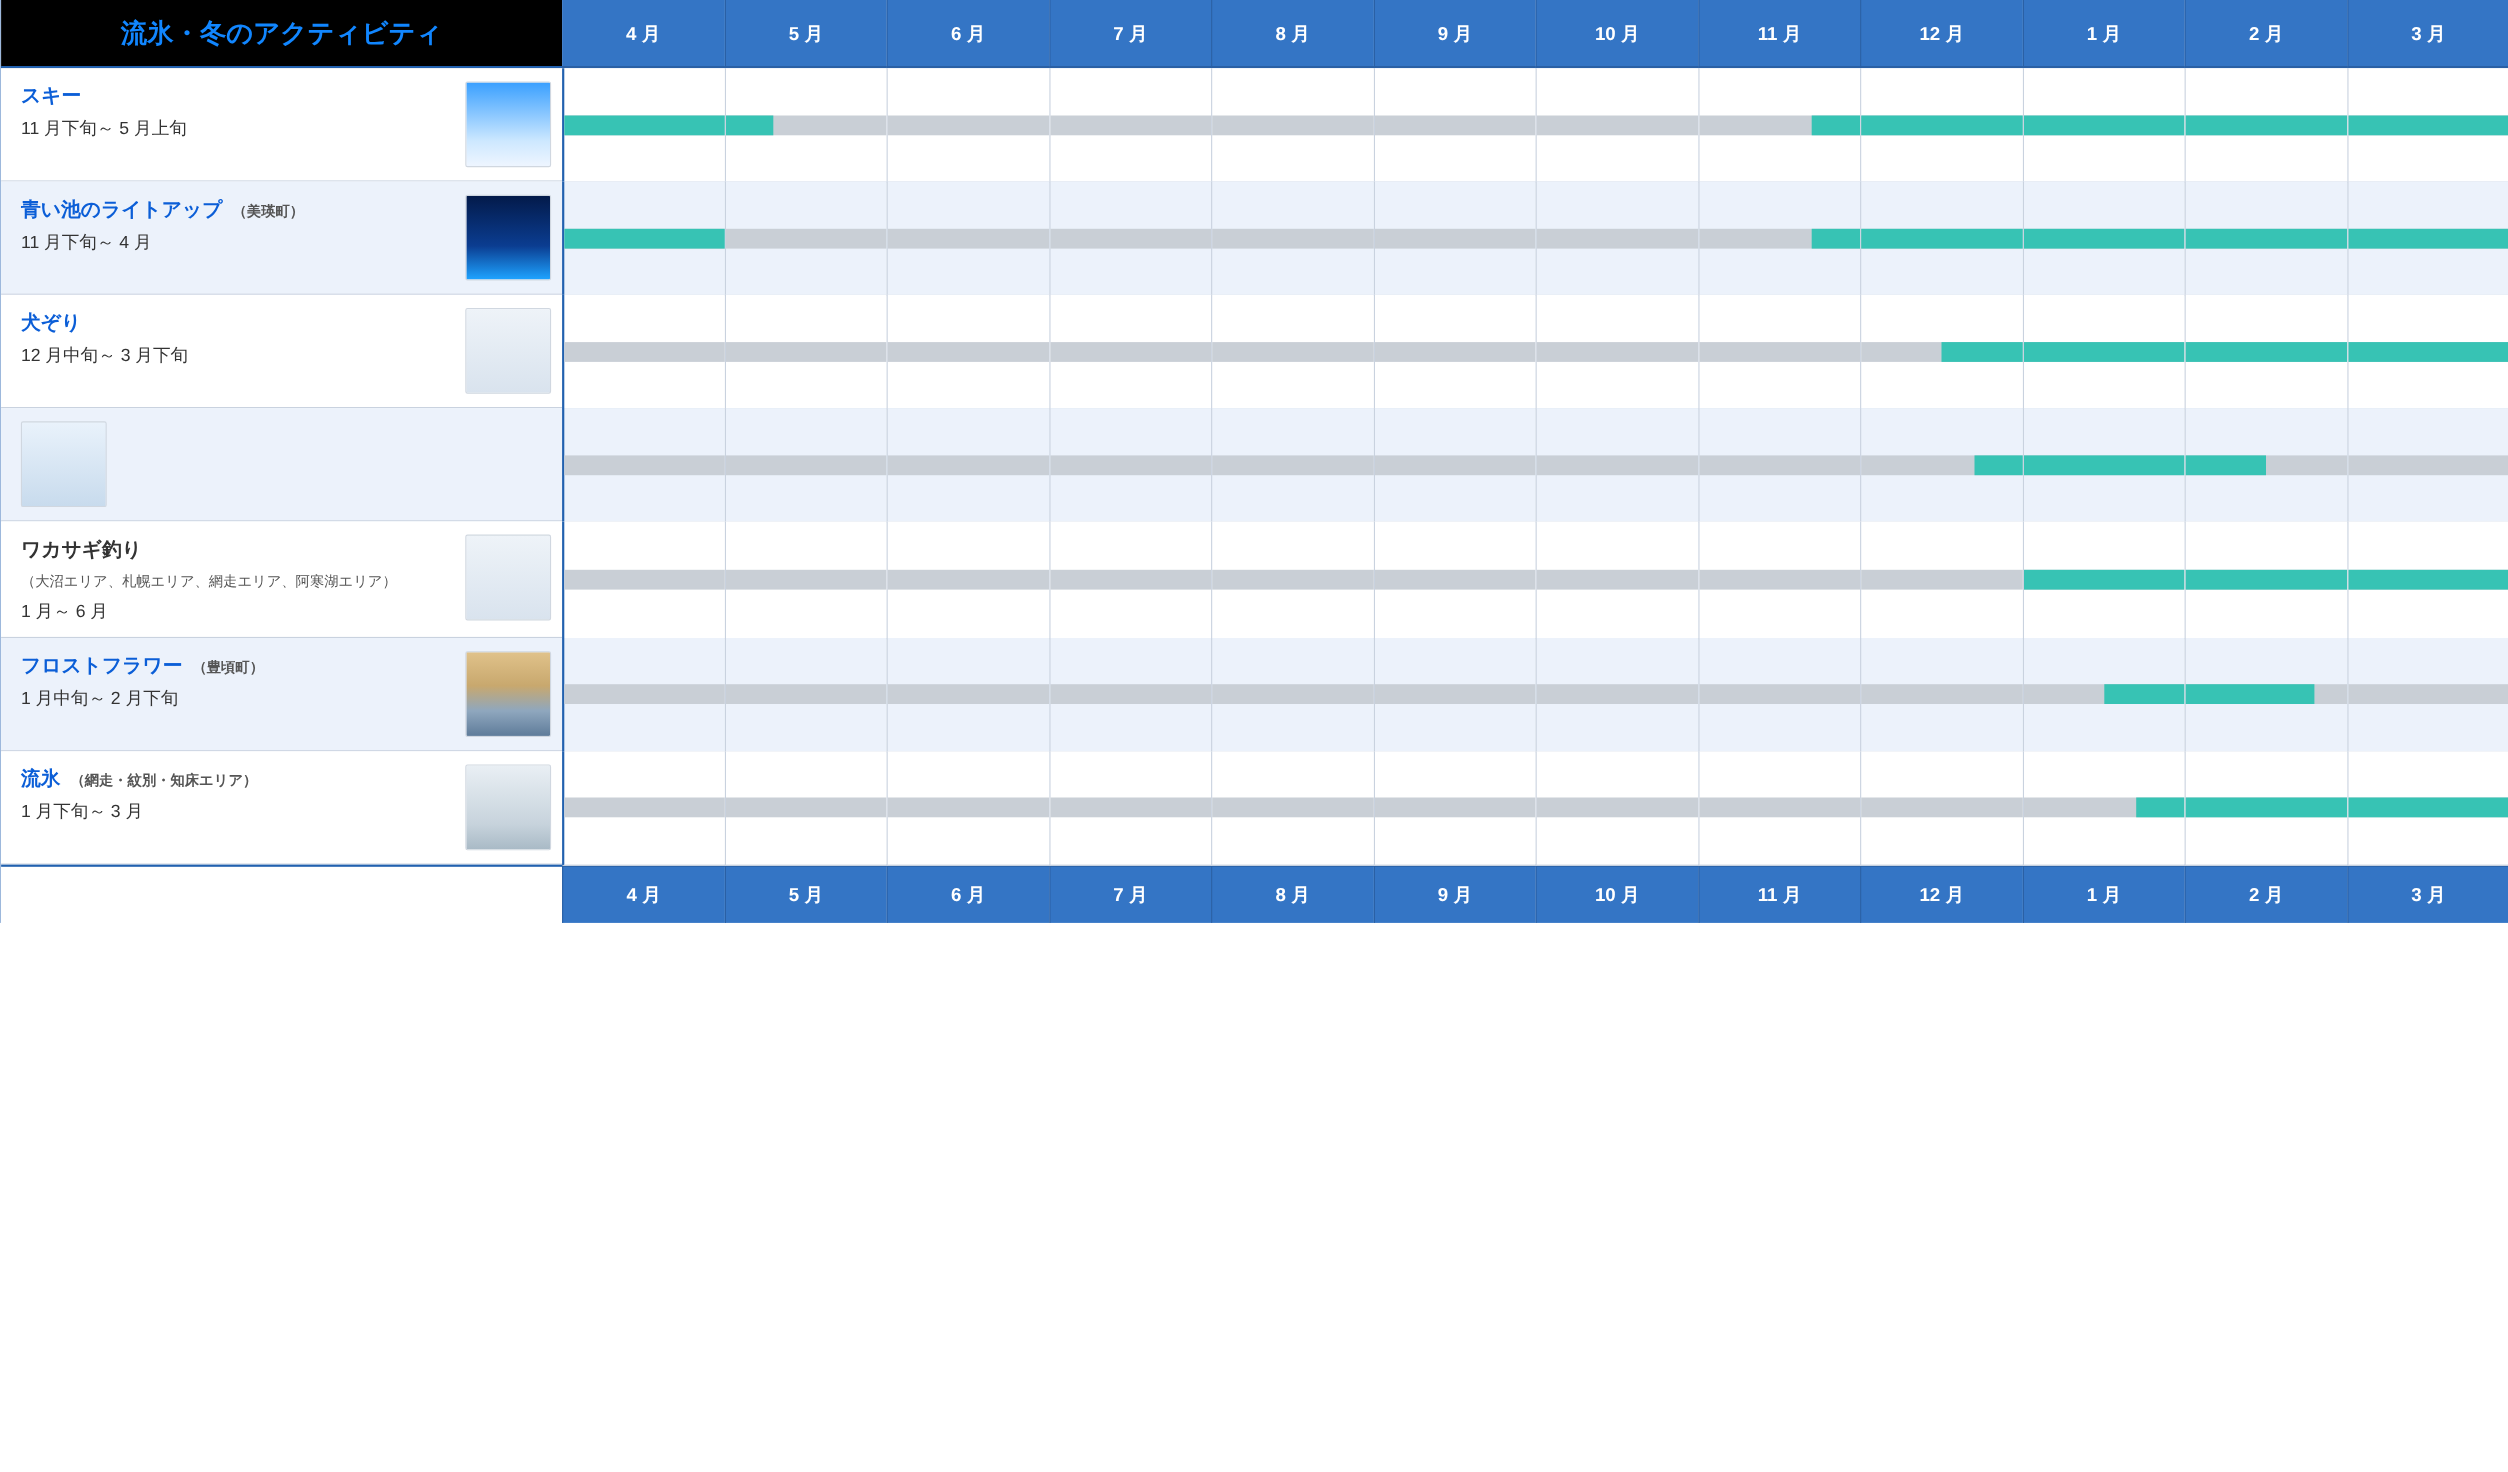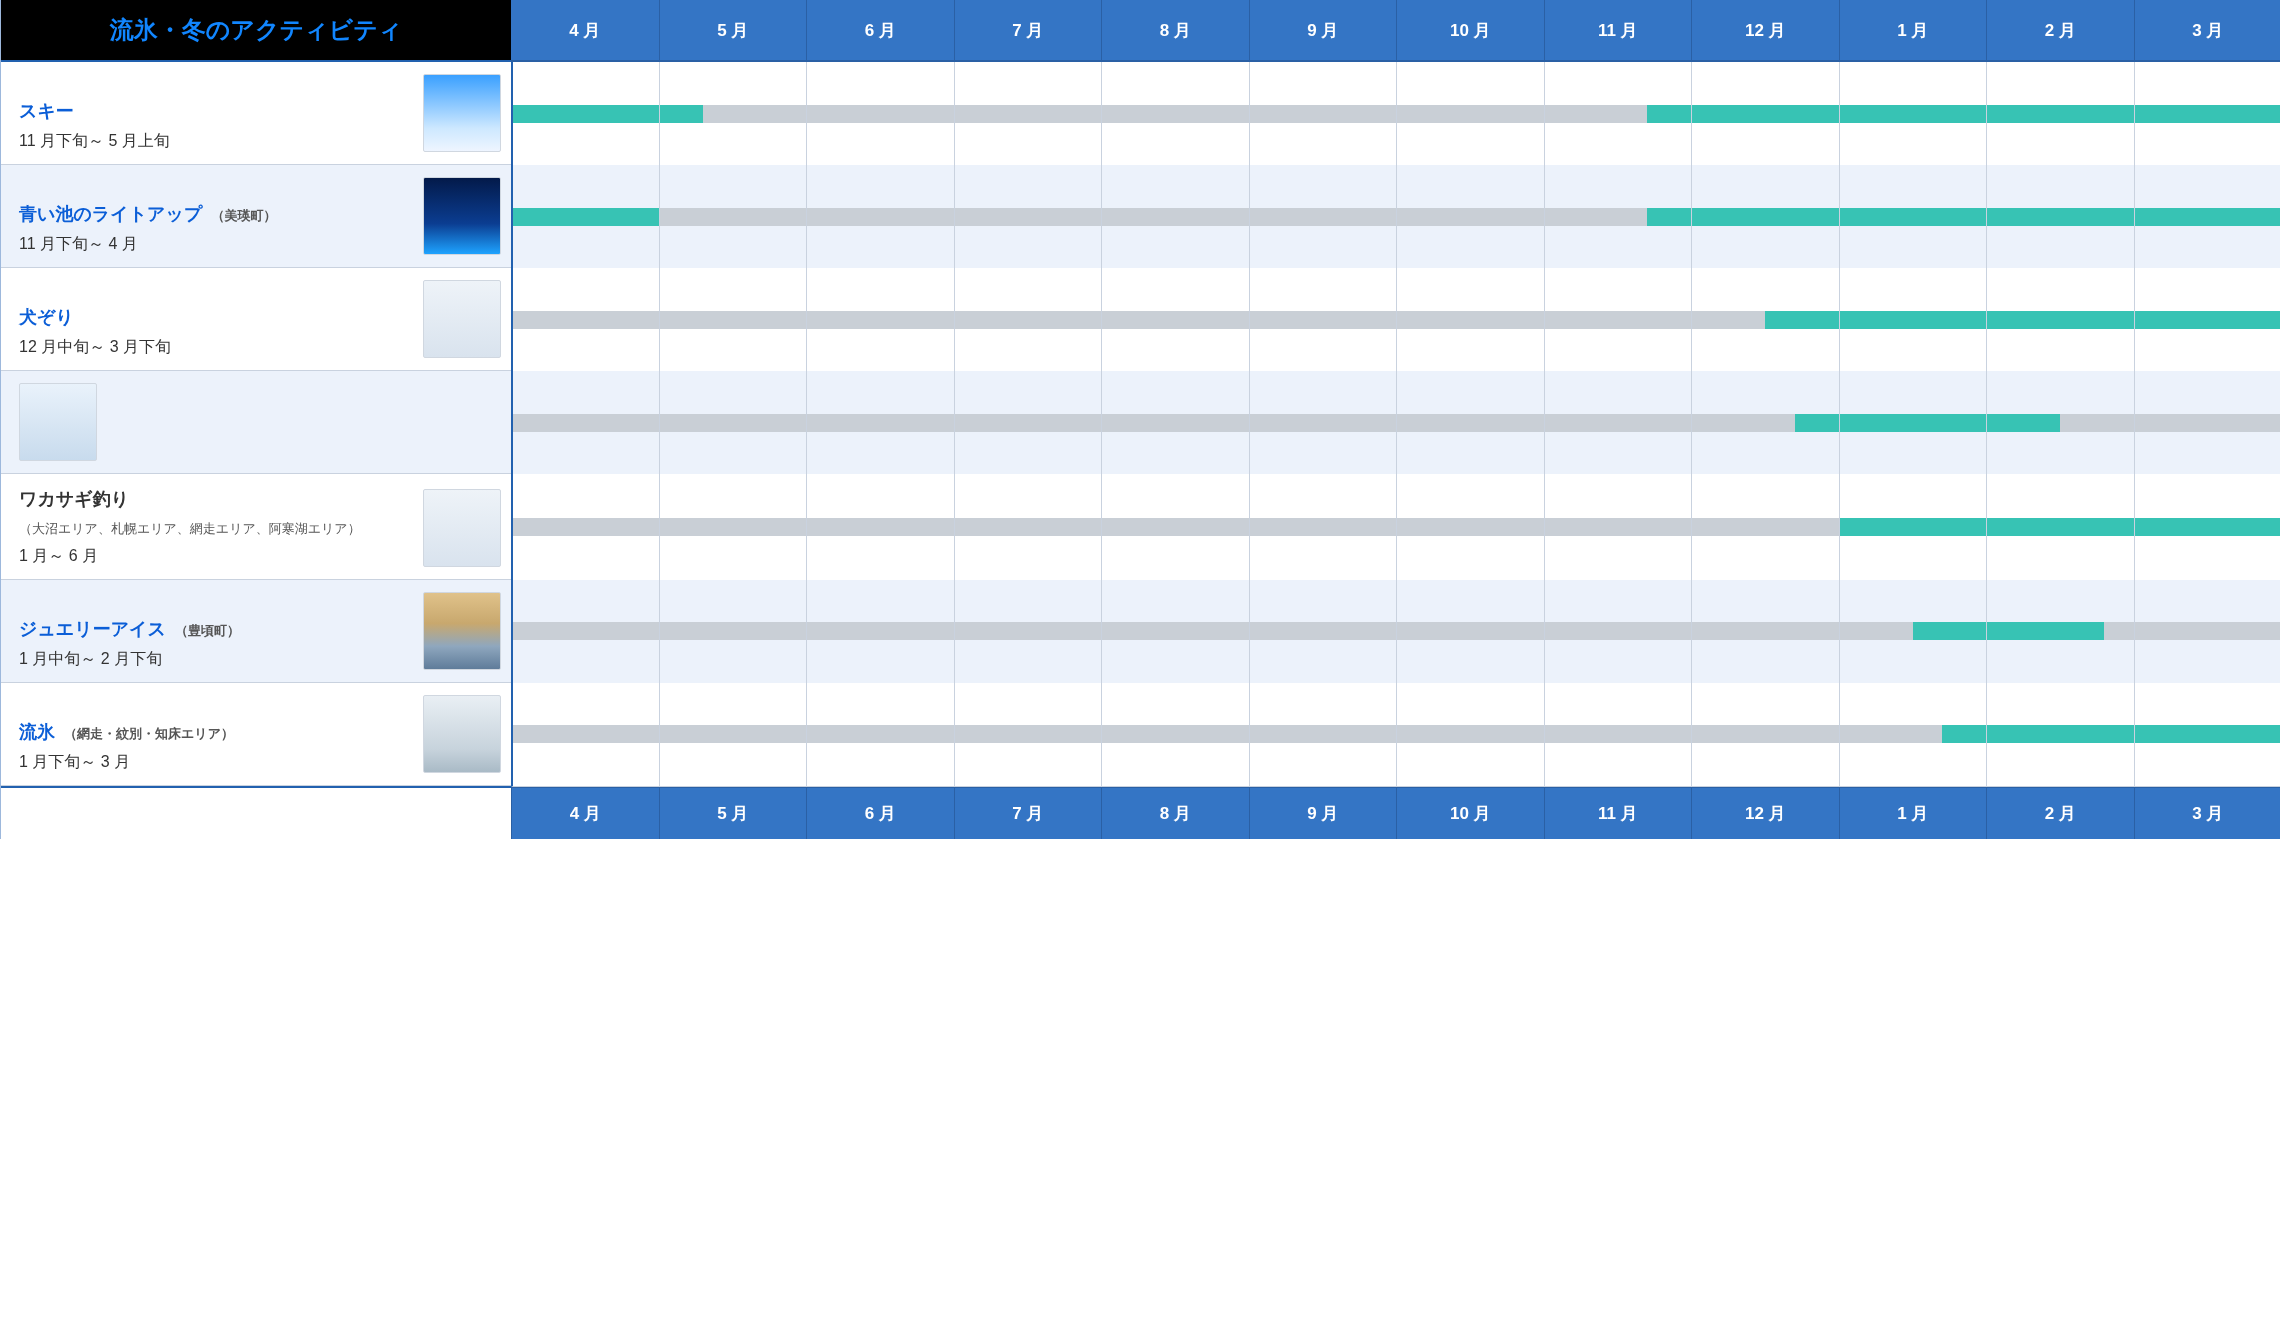--- a/index.html
+++ b/index.html
@@ -49,21 +49,21 @@
     align-items: center;
     justify-content: center;
     border-left: 1px solid #2a60a5;
     border-bottom: 2px solid #2a60a5;
     padding: 14px 0;
   }
   .gantt-month.first { border-left: none; }
   
   .act-label {
     display: flex;
-    align-items: flex-end;
+    align-items: flex-start;
     justify-content: space-between;
     padding: 12px 10px 12px 18px;
     border-bottom: 1px solid var(--grid-border);
     min-height: 78px;
     background: #ffffff;
   }
   .act-text {
     flex: 1 1 auto;
     padding-right: 12px;
   }
@@ -405,21 +405,21 @@
       <span class="bar-hl w-full"></span>
     </div>
   <div class="cell">
       <span class="bar-gray w-full"></span>
       <span class="bar-hl w-full"></span>
     </div>
 
   <div class="act-label" style="background:var(--row-alt-bg)">
     <div class="act-text">
       <div class="act-title">
-        <a href="#" style="color:var(--link-blue);text-decoration:none">ジュエリーアイス</a>
+        <a href="#" style="color:var(--link-blue);text-decoration:none">フロストフラワー</a>
         <span class="act-loc">（豊頃町）</span>
       </div>
       <div class="act-period">1 月中旬～ 2 月下旬</div>
     </div>
     <div class="thumb th-sunset"></div>
   </div>
   <div class="cell first" style="background:var(--row-alt-bg)">
       <span class="bar-gray w-full"></span>
     </div>
   <div class="cell" style="background:var(--row-alt-bg)">

